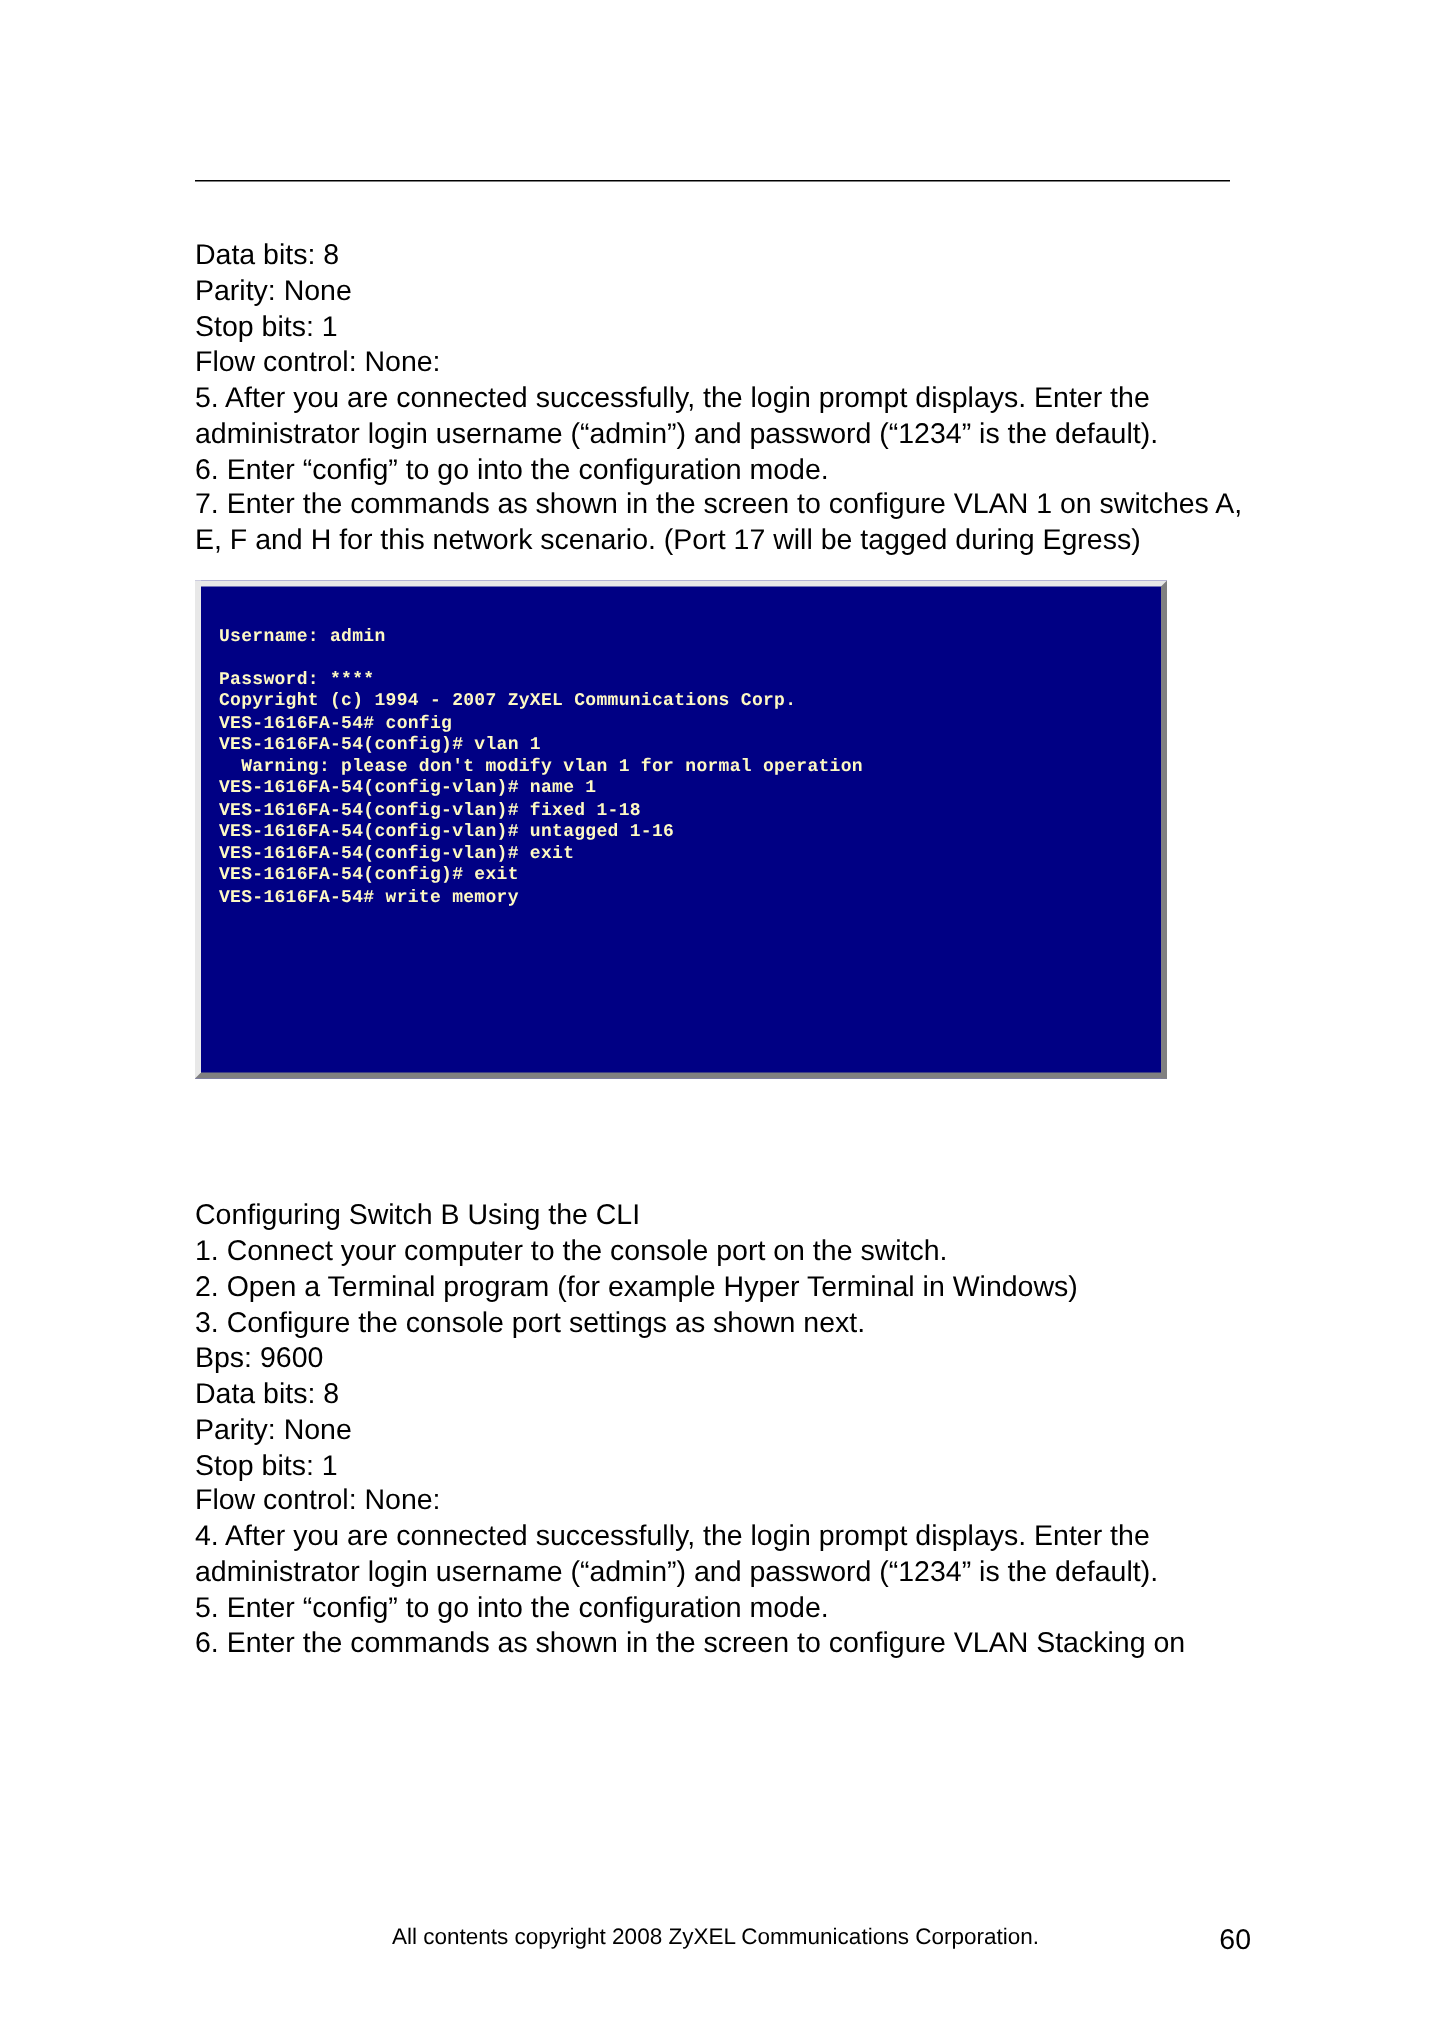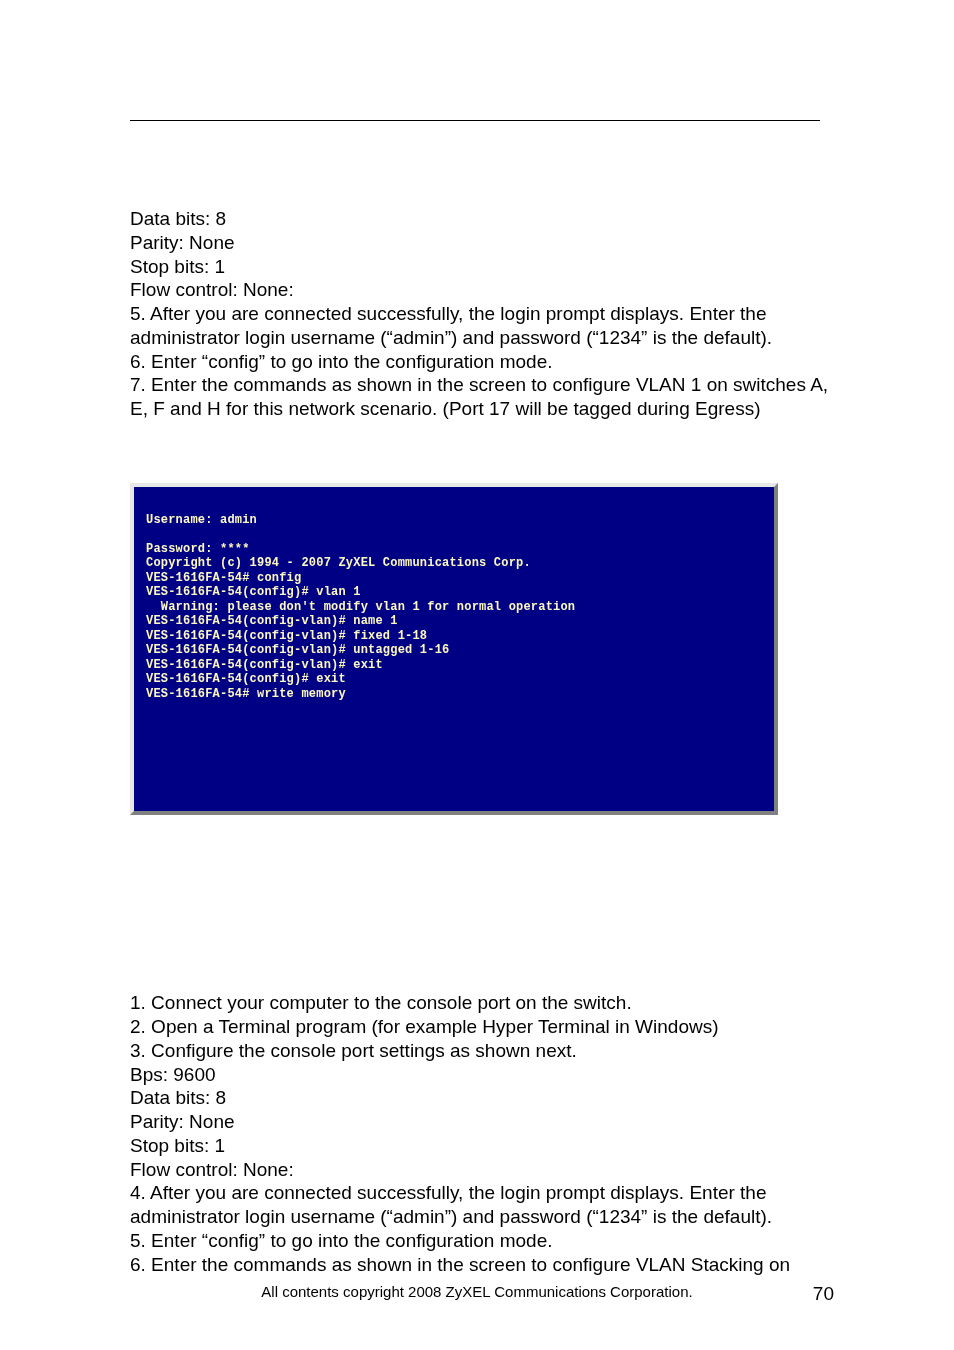--- a/index.html
+++ b/index.html
@@ -9,21 +9,20 @@
     font-family: Arial, Helvetica, sans-serif;
   }
   .page {
     width: 954px;
     height: 1350px;
     box-sizing: border-box;
     padding: 120px 110px 50px 130px;
     position: relative;
     display: flex;
     flex-direction: column;
-    gap: 48px;
   }
   .rule {
     border-top: 1px solid #000;
     width: 690px;
     margin-bottom: 38px;
   }
   .body-text {
     font-size: 19px;
     line-height: 1.25;
     color: #000;
@@ -104,31 +103,32 @@
 VES-1616FA-54(config-vlan)# untagged 1-16
 VES-1616FA-54(config-vlan)# exit
 VES-1616FA-54(config)# exit
 VES-1616FA-54# write memory</div>
     </div>
   </div>
 
 
   <div style="height:46px"></div>
 
+  <div class="body-text">Configuring Switch B Using the CLI</div>
 
   <div class="body-text">1. Connect your computer to the console port on the switch.
 2. Open a Terminal program (for example Hyper Terminal in Windows)
 3. Configure the console port settings as shown next.
 Bps: 9600
 Data bits: 8
 Parity: None
 Stop bits: 1
 Flow control: None:
 4. After you are connected successfully, the login prompt displays. Enter the administrator login username (“admin”) and password (“1234” is the default).
 5. Enter “config” to go into the configuration mode.
 6. Enter the commands as shown in the screen to configure VLAN Stacking on</div>
 
   <div class="footer">
     <span class="footer-text">All contents copyright 2008 ZyXEL Communications Corporation.</span>
-    <span class="page-number">70</span>
+    <span class="page-number">60</span>
   </div>
 
 </div>
 
 </body></html>

